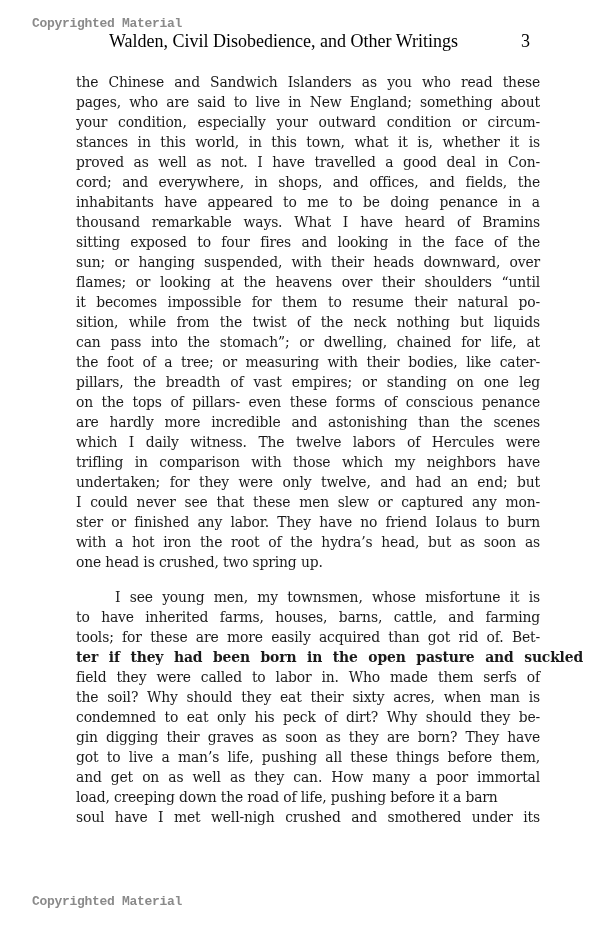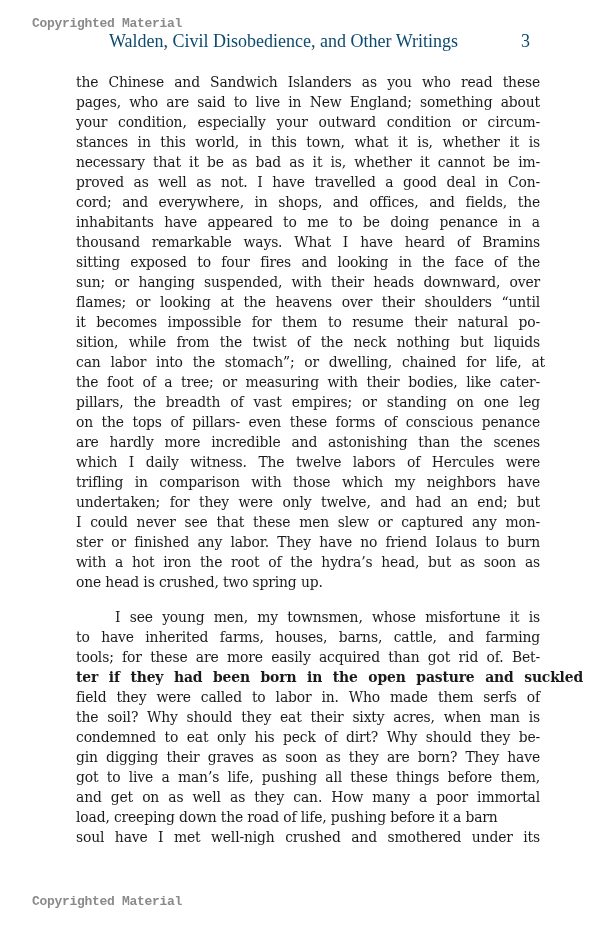--- a/index.html
+++ b/index.html
@@ -6,21 +6,21 @@
   body { width: 600px; height: 927px; position: relative; overflow: hidden; }
   .watermark {
     position: absolute; left: 0; width: 600px; text-align: left;
     font-family: Liberation Mono, monospace; font-weight: bold;
     font-size: 13px; color: #8a8a8a; letter-spacing: -0.3px; padding-left: 32px;
   }
   .wm-top { top: 16px; }
   .wm-bottom { top: 894px; }
   .running-head {
     position: absolute; top: 31px; left: 0; width: 600px; height: 24px;
-    font-family: "Liberation Serif", serif; font-size: 18px; color: #0c4a6e;
+    font-family: "Liberation Serif", serif; font-size: 18px; color: #000000;
   }
   .running-title { position: absolute; left: 109px; top: 0; white-space: nowrap; }
   .page-number { position: absolute; left: 521px; top: 0; }
   .body-text {
     position: absolute; left: 68px; top: 64px; width: 464px;
     font-family: "DejaVu Serif", serif; font-size: 13.9px; line-height: 20px;
     color: #1a1a1a; letter-spacing: -0.15px;
   }
   .line { display: block; white-space: nowrap; text-align: justify; text-align-last: justify; height: 20px; overflow: visible; }
   .line.last { text-align-last: left; }
@@ -37,31 +37,30 @@
   <span class="running-title">Walden, Civil Disobedience, and Other Writings</span>
   <span class="page-number">3</span>
 </div>
 
 <div class="body-text">
   <p class="para" id="para-0">
       <span class="line" style="display: block; width: auto; text-align: left; text-align-last: left; word-spacing: 5.94444px;">the Chinese and Sandwich Islanders as you who read these</span>
       <span class="line" style="display: block; width: auto; text-align: left; text-align-last: left; word-spacing: 4.025px;">pages, who are said to live in New England; something about</span>
       <span class="line" style="display: block; width: auto; text-align: left; text-align-last: left; word-spacing: 6.54464px;">your condition, especially your outward condition or circum-</span>
       <span class="line" style="display: block; width: auto; text-align: left; text-align-last: left; word-spacing: 5.30599px;">stances in this world, in this town, what it is, whether it is</span>
-      <span class="line" style="display: block; width: auto; text-align: left; text-align-last: left; word-spacing: 3.96034px;">necessary that it be as bad as it is, whether it cannot be im-</span>
       <span class="line" style="display: block; width: auto; text-align: left; text-align-last: left; word-spacing: 5.32292px;">proved as well as not. I have travelled a good deal in Con-</span>
       <span class="line" style="display: block; width: auto; text-align: left; text-align-last: left; word-spacing: 6.34549px;">cord; and everywhere, in shops, and offices, and fields, the</span>
       <span class="line" style="display: block; width: auto; text-align: left; text-align-last: left; word-spacing: 6.22656px;">inhabitants have appeared to me to be doing penance in a</span>
       <span class="line" style="display: block; width: auto; text-align: left; text-align-last: left; word-spacing: 7.7168px;">thousand remarkable ways. What I have heard of Bramins</span>
       <span class="line" style="display: block; width: auto; text-align: left; text-align-last: left; word-spacing: 6.1321px;">sitting exposed to four fires and looking in the face of the</span>
       <span class="line" style="display: block; width: auto; text-align: left; text-align-last: left; word-spacing: 5.02539px;">sun; or hanging suspended, with their heads downward, over</span>
       <span class="line" style="display: block; width: auto; text-align: left; text-align-last: left; word-spacing: 5.3559px;">flames; or looking at the heavens over their shoulders “until</span>
       <span class="line" style="display: block; width: auto; text-align: left; text-align-last: left; word-spacing: 6.31076px;">it becomes impossible for them to resume their natural po-</span>
       <span class="line" style="display: block; width: auto; text-align: left; text-align-last: left; word-spacing: 6.25469px;">sition, while from the twist of the neck nothing but liquids</span>
-      <span class="line" style="display: block; width: auto; text-align: left; text-align-last: left; word-spacing: 5.56719px;">can labor into the stomach”; or dwelling, chained for life, at</span>
+      <span class="line" style="display: block; width: auto; text-align: left; text-align-last: left; word-spacing: 5.56719px;">can pass into the stomach”; or dwelling, chained for life, at</span>
       <span class="line" style="display: block; width: auto; text-align: left; text-align-last: left; word-spacing: 4.37358px;">the foot of a tree; or measuring with their bodies, like cater-</span>
       <span class="line" style="display: block; width: auto; text-align: left; text-align-last: left; word-spacing: 5.77031px;">pillars, the breadth of vast empires; or standing on one leg</span>
       <span class="line" style="display: block; width: auto; text-align: left; text-align-last: left; word-spacing: 4.30469px;">on the tops of pillars- even these forms of conscious penance</span>
       <span class="line" style="display: block; width: auto; text-align: left; text-align-last: left; word-spacing: 6.58984px;">are hardly more incredible and astonishing than the scenes</span>
       <span class="line" style="display: block; width: auto; text-align: left; text-align-last: left; word-spacing: 7.25694px;">which I daily witness. The twelve labors of Hercules were</span>
       <span class="line" style="display: block; width: auto; text-align: left; text-align-last: left; word-spacing: 7.17578px;">trifling in comparison with those which my neighbors have</span>
       <span class="line" style="display: block; width: auto; text-align: left; text-align-last: left; word-spacing: 5.32188px;">undertaken; for they were only twelve, and had an end; but</span>
       <span class="line" style="display: block; width: auto; text-align: left; text-align-last: left; word-spacing: 4.52557px;">I could never see that these men slew or captured any mon-</span>
       <span class="line" style="display: block; width: auto; text-align: left; text-align-last: left; word-spacing: 4.01989px;">ster or finished any labor. They have no friend Iolaus to burn</span>
       <span class="line" style="display: block; width: auto; text-align: center; text-align-last: left; word-spacing: 4.55889px;">with a hot iron the root of the hydra’s head, but as soon as</span>

